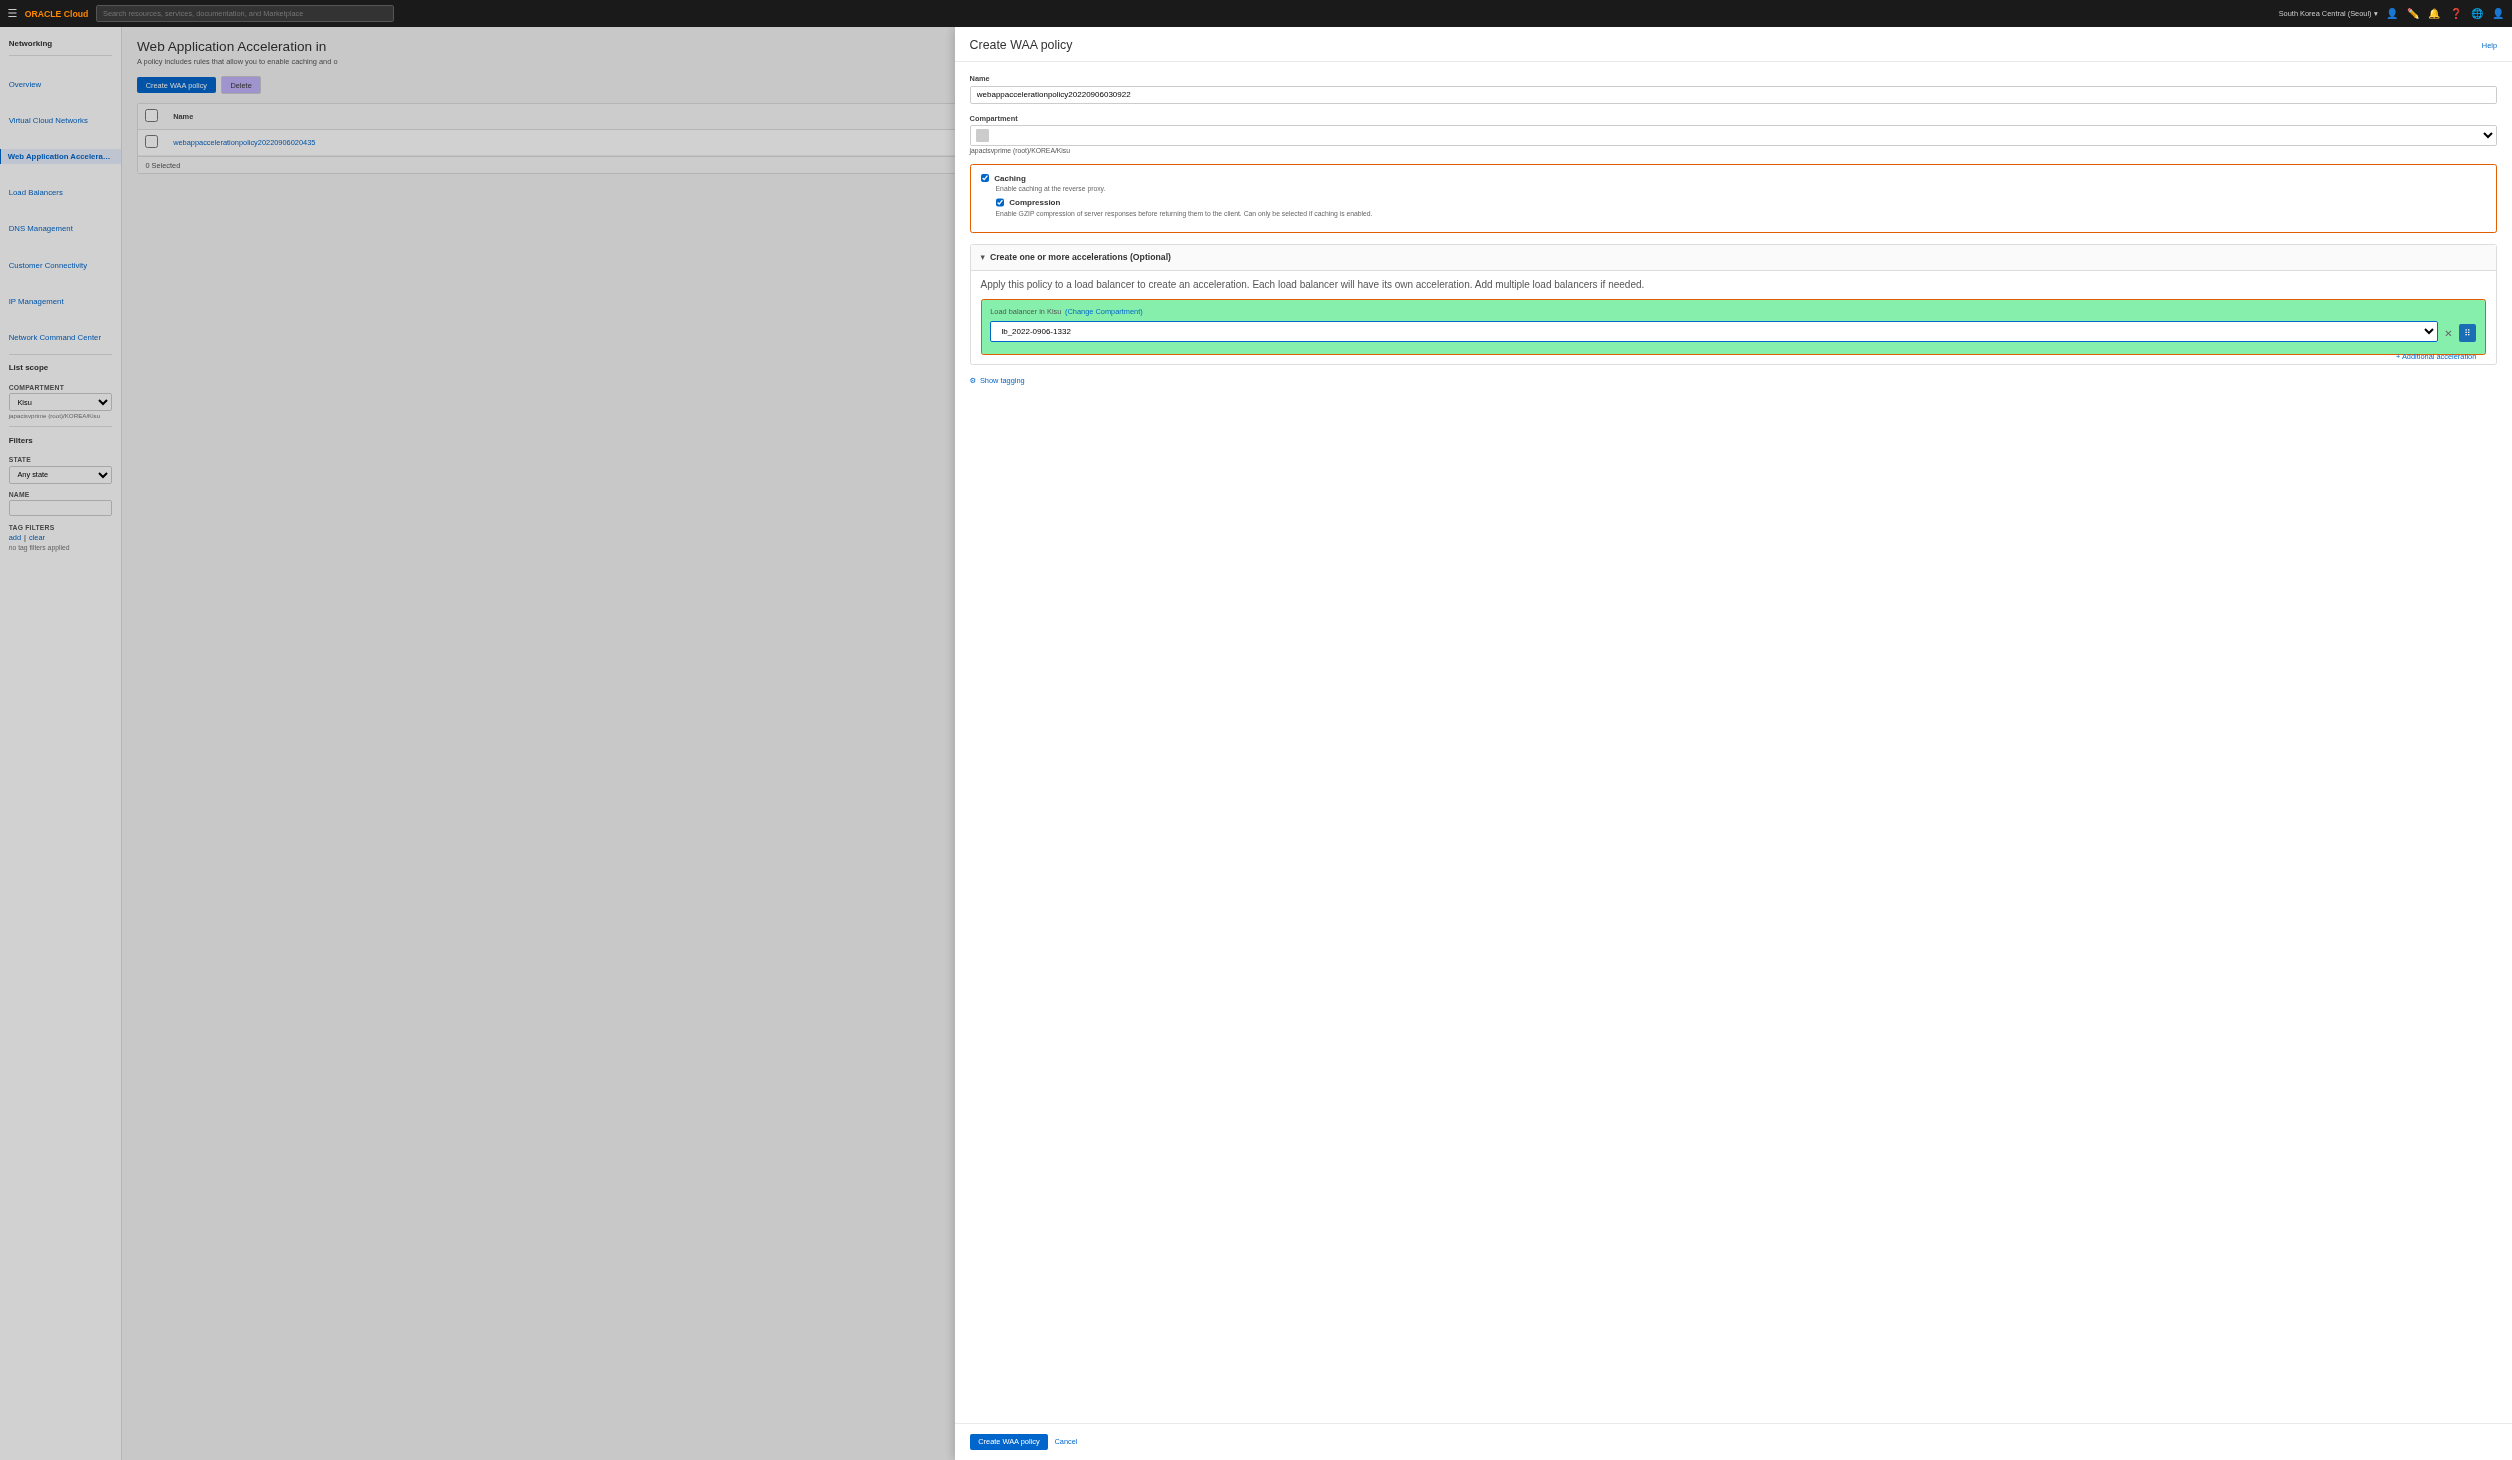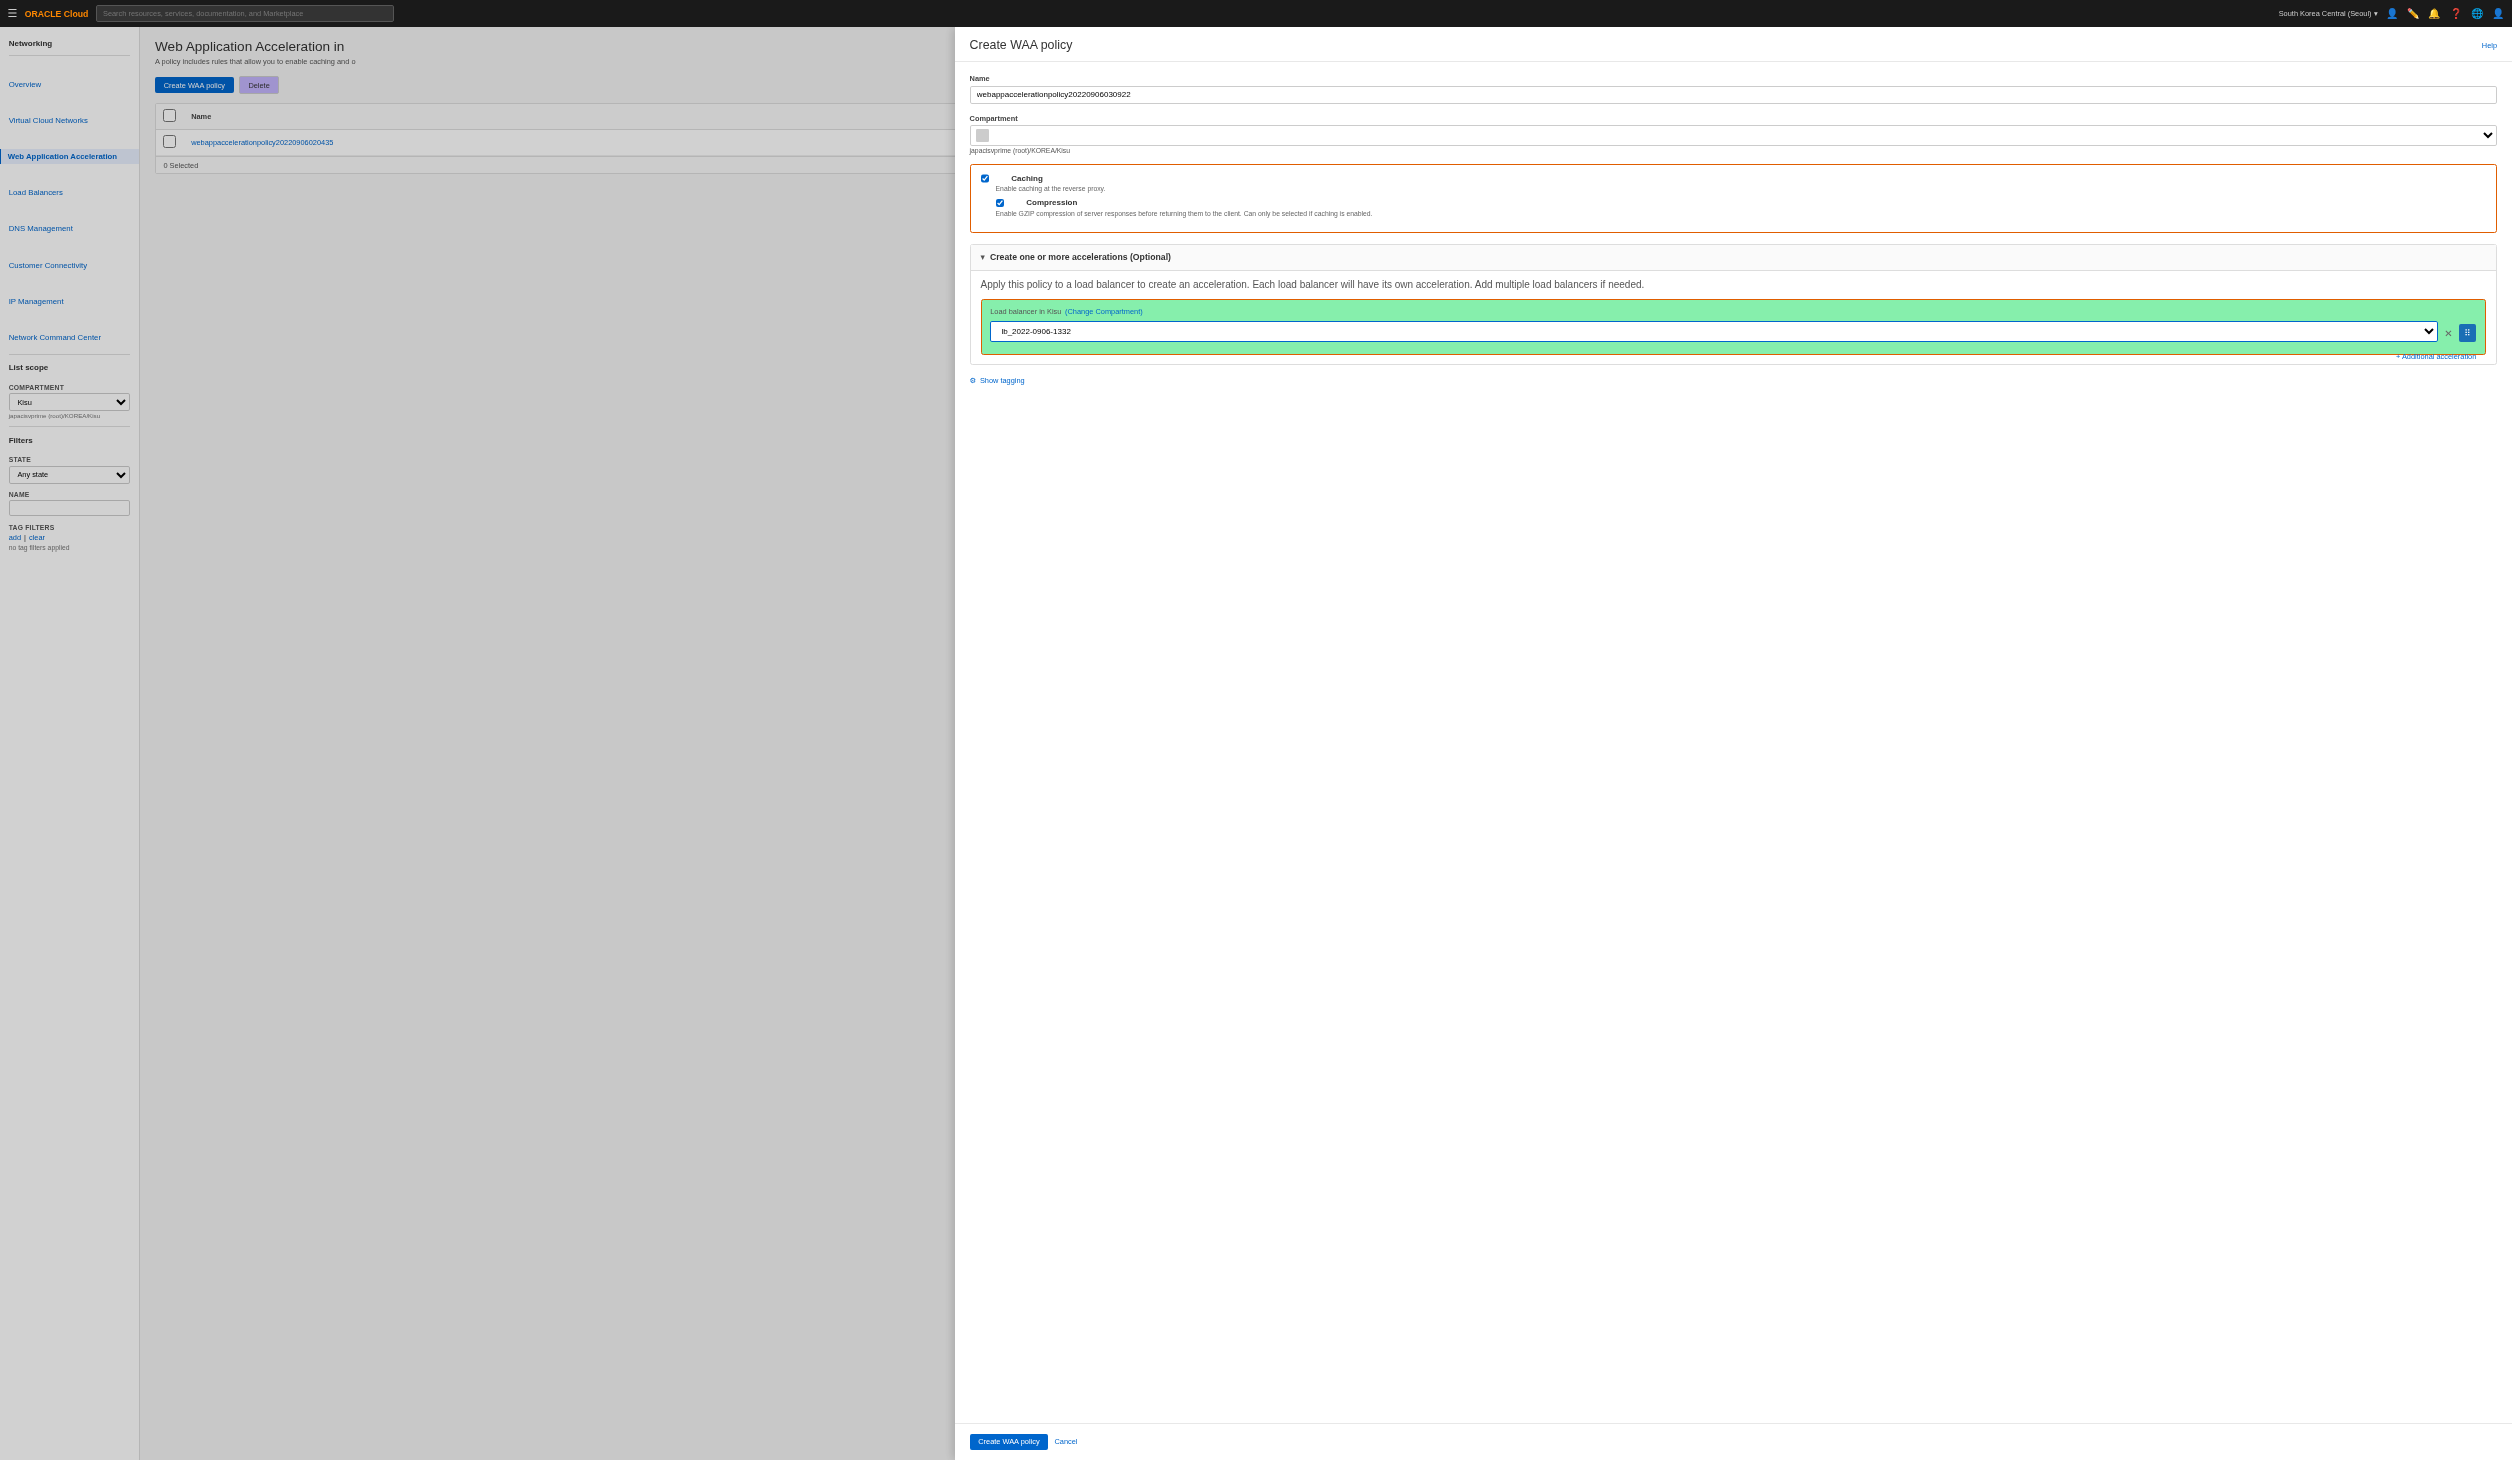--- a/index.html
+++ b/index.html
@@ -17,21 +17,21 @@
     }
     .topnav-search input { background: transparent; border: none; outline: none; color: #ccc; width: 100%; font-size: 7.4px; }
     .topnav-right { margin-left: auto; display: flex; align-items: center; gap: 8.7px; color: #ccc; font-size: 7.4px; }
     .topnav-region { cursor: pointer; display: flex; align-items: center; gap: 2.5px; margin-left: 45px; }
     .topnav-icon { cursor: pointer; font-size: 10px; }
 
     
     .app-body { display: flex; margin-top: 27px; height: calc(100vh - 27px); }
 
     
-    .sidebar { width: 140px; background: #fff; border-right: 0.6px solid #ddd; overflow-y: auto; padding: 7.4px 0; flex-shrink: 0; }
+    .sidebar { width: 122px; background: #fff; border-right: 0.6px solid #ddd; overflow-y: auto; padding: 7.4px 0; flex-shrink: 0; }
     .sidebar-section-title { font-size: 8px; font-weight: 600; color: #333; padding: 5px 8.7px 2.5px; }
     .sidebar-divider { border: none; border-top: 0.6px solid #e0e0e0; margin: 3.7px 8.7px; }
     .sidebar-item { padding: 3.1px 8.7px; cursor: pointer; color: #0066cc; font-size: 7.8px; white-space: nowrap; overflow: hidden; text-overflow: ellipsis; margin-top: 21px; }
     .sidebar-item.active { color: #0066cc; font-weight: 600; background: #e8f0fe; border-left: 1.9px solid #0066cc; padding-left: 6.8px; }
 
     
     .main-content { flex: 1; overflow-y: auto; padding: 12.4px 15px; background: #f5f5f5; position: relative; }
     .main-title { font-size: 13.6px; font-weight: 300; color: #333; margin-bottom: 2.5px; }
     .main-subtitle { font-size: 7.4px; color: #555; margin-bottom: 10px; }
 
@@ -73,21 +73,21 @@
     
     .form-group { margin-bottom: 10px; }
     .form-label { font-size: 7.4px; font-weight: 600; color: #444; margin-bottom: 2.5px; display: block; }
     .form-input { width: 100%; padding: 3.7px 6.2px; border: 0.6px solid #ccc; border-radius: 1.9px; font-size: 8px; outline: none; }
     .compartment-hint { font-size: 6.8px; color: #555; margin-top: 1.2px; }
 
     
     .caching-box {
       border: 1.2px solid #e05d00; border-radius: 2.5px; padding: 8.7px 10px; margin-bottom: 11px; background: #fff;
     }
-    .caching-row { display: flex; align-items: center; gap: 22px; margin-bottom: 2.5px; }
+    .caching-row { display: flex; gap: 5px; margin-bottom: 2.5px; }
     .caching-label { font-size: 8px; font-weight: 600; color: #333; }
     .caching-desc { font-size: 6.8px; color: #666; margin-left: 15px; margin-bottom: 6.2px; }
     .checkbox-input { accent-color: #0066cc; width: 8.7px; height: 8.7px; cursor: pointer; }
     .compression-indent { margin-left: 15px; }
 
     
     .accel-section { border: 0.6px solid #ddd; border-radius: 2.5px; margin-bottom: 11px; }
     .accel-header { display: flex; align-items: center; gap: 5px; padding: 7.4px 10px; border-bottom: 0.6px solid #ddd; background: #fafafa; cursor: pointer; }
     .accel-header-title { font-size: 8.7px; font-weight: 600; color: #333; }
     .accel-body { padding: 8.7px 10px; }

